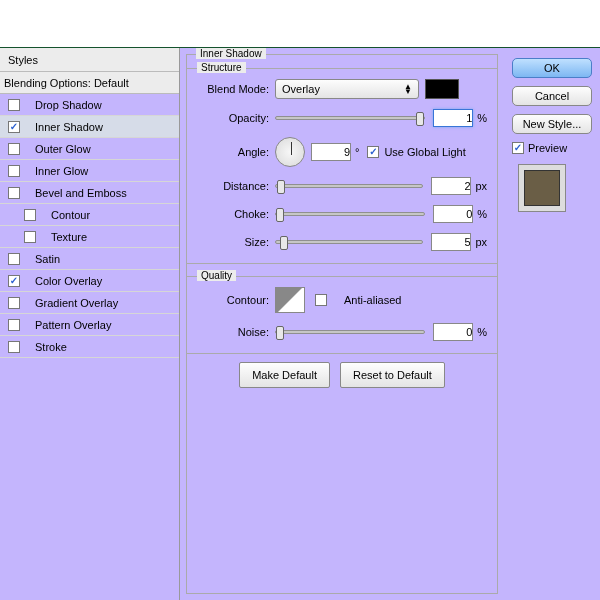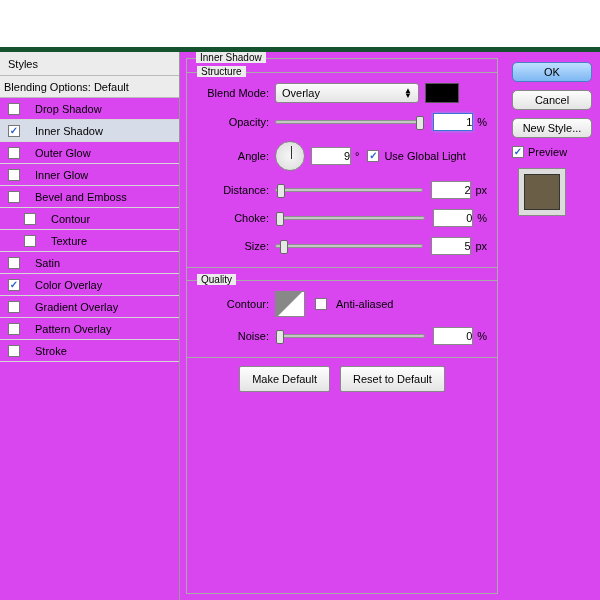--- a/index.html
+++ b/index.html
@@ -1,17 +1,17 @@
 <!DOCTYPE html>
 <html><head>
 <meta charset="utf-8">
 <style>
   * { box-sizing: border-box; margin: 0; padding: 0; }
   body { font-family: "Lucida Grande", Arial, sans-serif; font-size: 11px; background: #fff; color: #000; width: 600px; height: 600px; position: relative; overflow: hidden; }
-  .dialog { position: absolute; top: 47px; left: 0; right: 0; bottom: 0; background: #d946ef; border-top: 5px solid #14532d; display: flex; }
+  .dialog { position: absolute; top: 47px; left: 0; right: 0; bottom: 0; background: #c4b5fd; border-top: 1px solid #14532d; display: flex; }
   .left-col { width: 180px; border-right: 1px solid #999; display: flex; flex-direction: column; }
   .styles-head { height: 24px; border-bottom: 1px solid #bbb; display: flex; align-items: center; padding-left: 8px; background: #ececec; }
   .blend-head { height: 22px; border-bottom: 1px solid #bbb; display: flex; align-items: center; padding-left: 4px; background: #ececec; }
   .style-item { height: 22px; display: flex; align-items: center; padding-left: 8px; border-bottom: 1px solid #d6d6d6; gap: 15px; }
   .style-item.selected { background: #d6dce8; }
   .style-item.indent { padding-left: 24px; }
   .chk { width: 12px; height: 12px; border: 1px solid #777; background: #fff; display: inline-flex; align-items: center; justify-content: center; font-size: 10px; line-height: 1; }
   .chk.on::after { content: "✓"; color: #2a5fd0; font-weight: bold; }
   .center { flex: 1; padding: 6px 6px 0 6px; position: relative; }
   .panel-title { position: absolute; top: 0px; left: 16px; font-size: 10px; background: #ececec; padding: 0 4px; }
@@ -160,21 +160,21 @@
         <span class="unit">px</span>
       </div>
     </div>
 
     <div class="fs" style="margin-top:12px;">
       <div class="fs-title">Quality</div>
       <div class="row">
         <div class="lbl">Contour:</div>
         <div class="contour-sw"></div>
         <span class="chk"></span>
-        <span style="margin-left:9px">Anti-aliased</span>
+        <span style="margin-left:17px">Anti-aliased</span>
       </div>
       <div class="row" style="margin-bottom:2px;">
         <div class="lbl">Noise:</div>
         <div class="slider">
             <div class="thumb" style="left:0"></div>
           </div>
         <input class="nfield" value="0" style="">
         <span class="unit">%</span>
       </div>
     </div>

